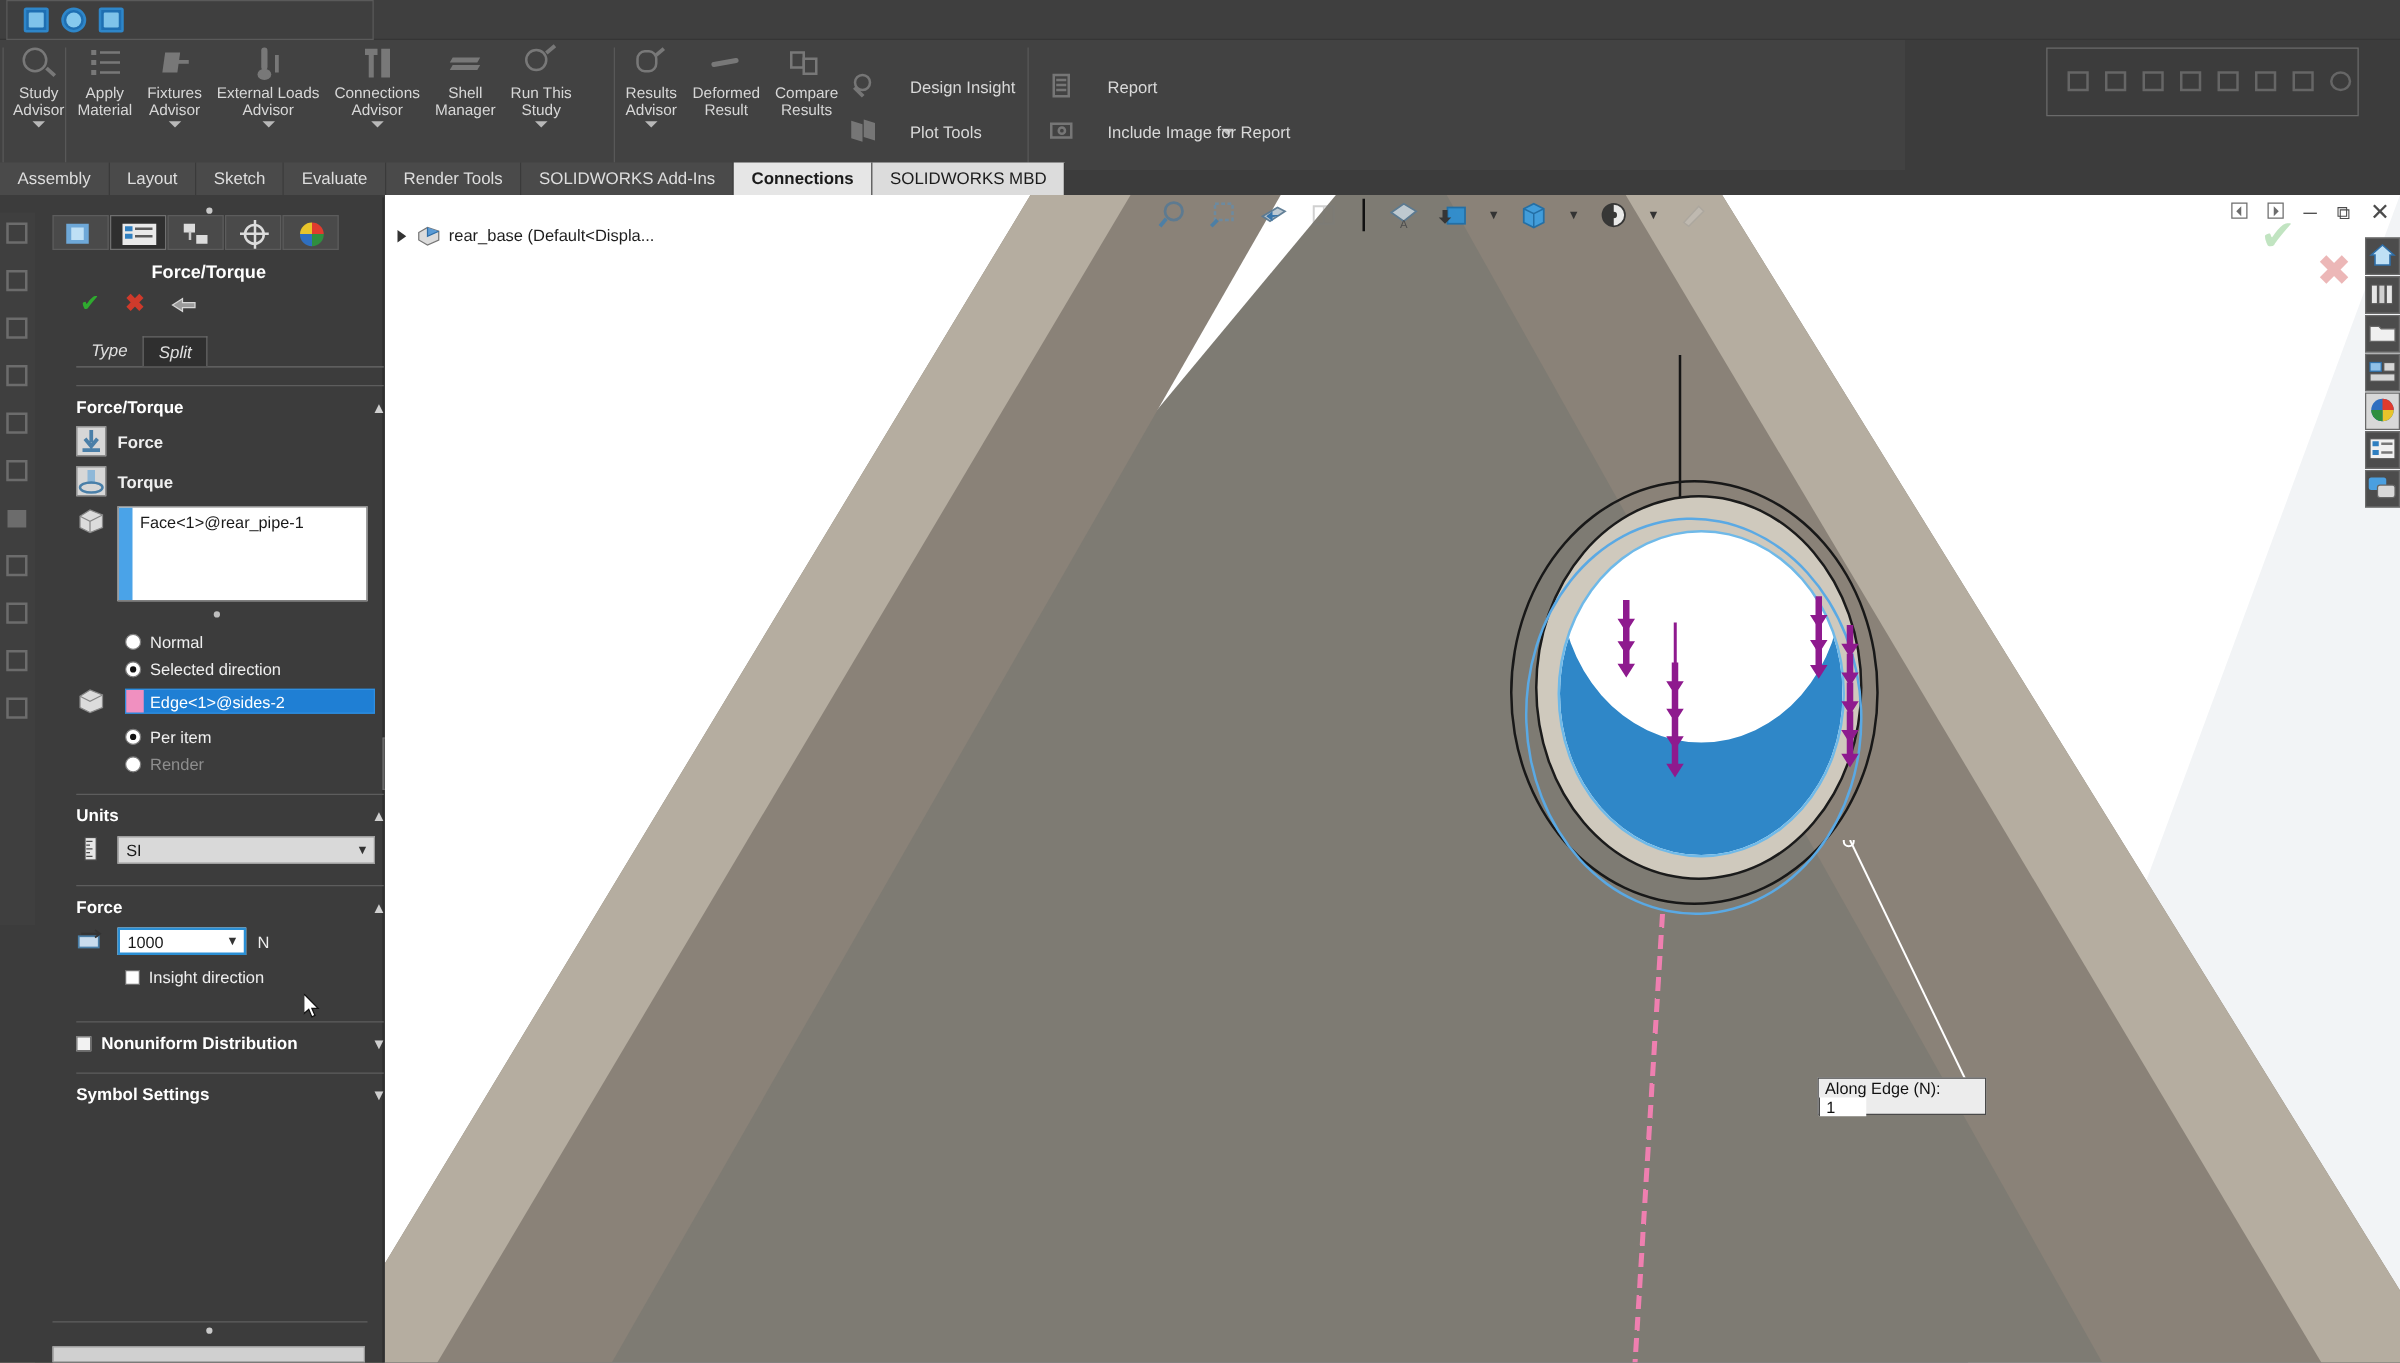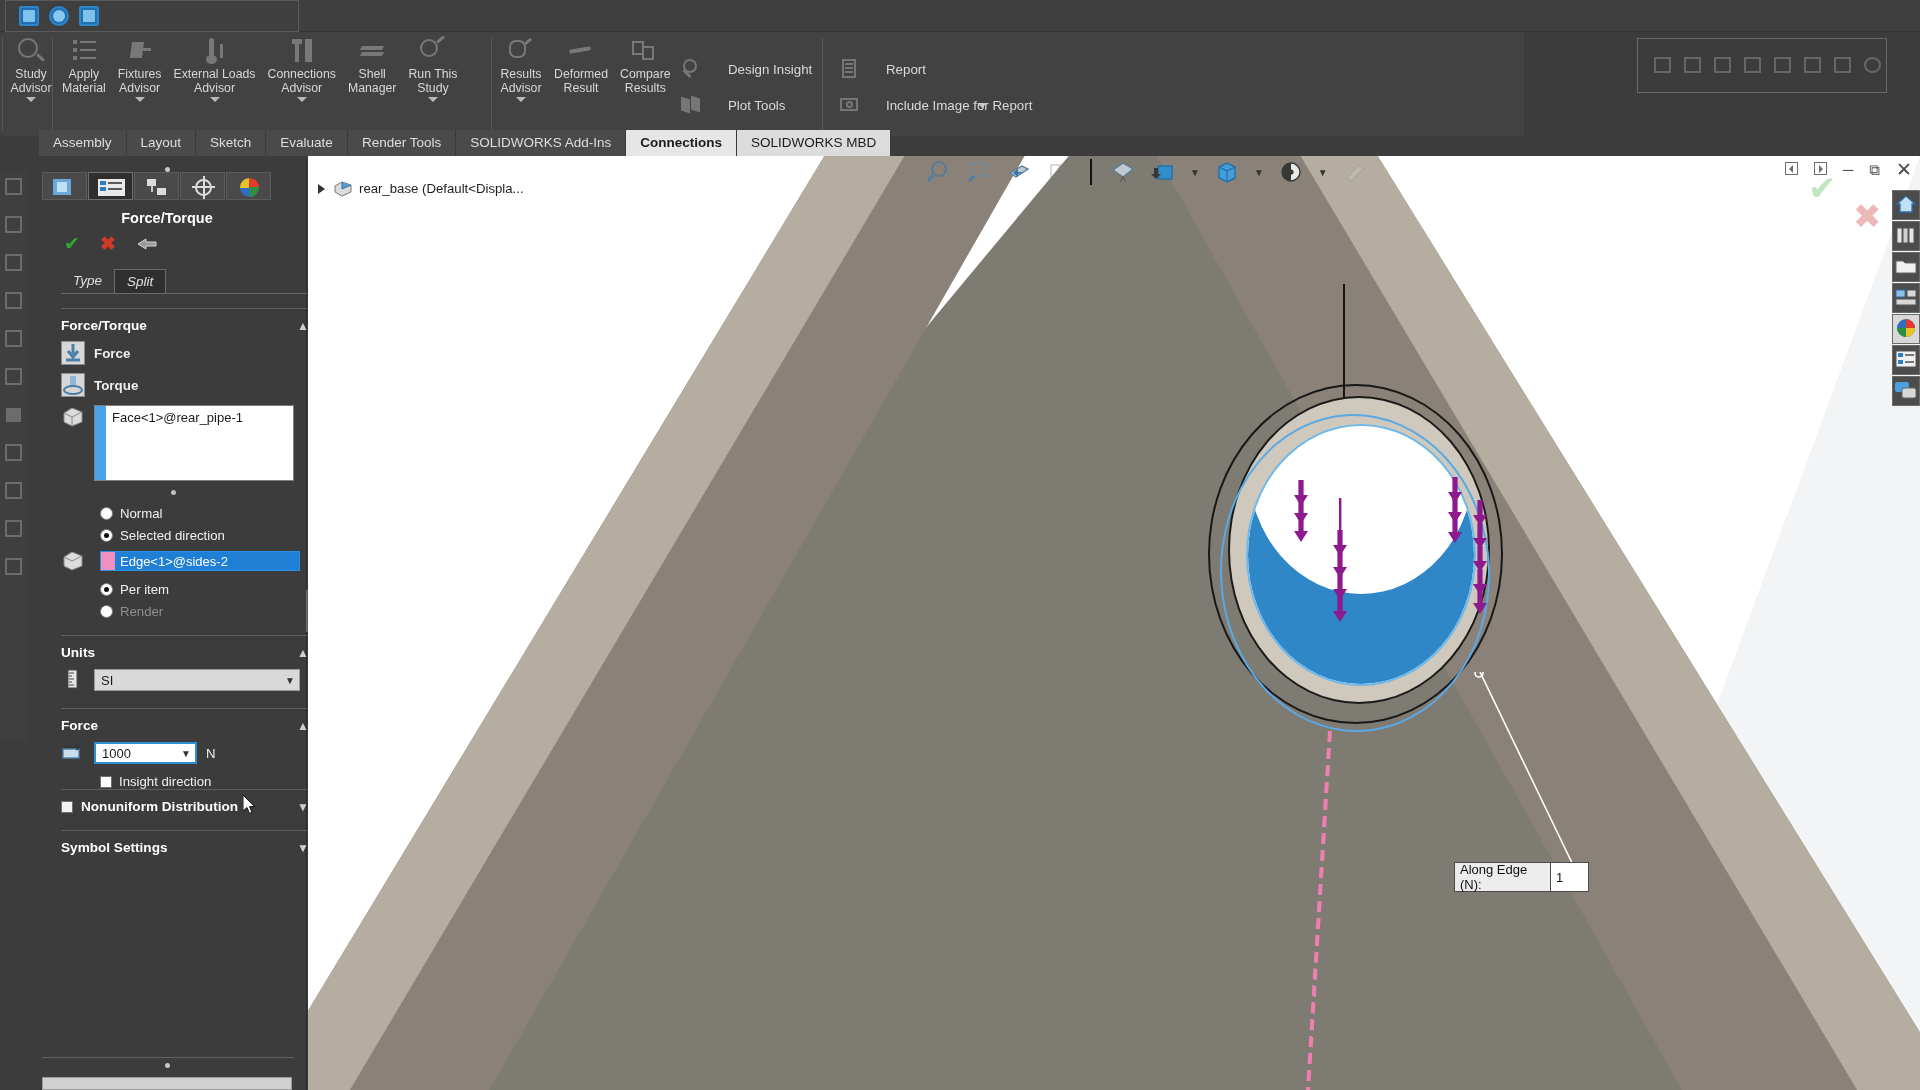--- a/index.html
+++ b/index.html
@@ -66,21 +66,20 @@
   .rib-small .lbl { font-size: 13.3px; color: #d9d9d9; white-space: nowrap; }
 
   
   .g { position:absolute; background:#9a9a9a; }
   .go { position:absolute; border:2px solid #9a9a9a; }
 
   
   .cmdtabs {
     position: absolute; left: 0; top: 130px; height: 26px; display: flex;
     font-size: 13.5px;
-    padding-left: 39px;
   }
   .cmdtab {
     padding: 3px 14px 4px 14px; background: #4a4a4a; color: #dedede;
     border-right: 1px solid #3a3a3a; cursor: default; line-height: 19px;
   }
   .cmdtab.active { background: #e6e6e6; color: #1b1b1b; font-weight: bold; }
   .cmdtab.last { background: #dcdcdc; color: #1b1b1b; }
 
   
   .vtool {
@@ -299,21 +298,21 @@
   }
 
   
   .arrowset { position:absolute; }
   .leader {
     position:absolute; left:1148px; top:516px; width:122px; height:200px;
   }
   .callout {
     position:absolute; left:1146px; top:706px; width:135px; height:30px;
     background:#ececec; border:1px solid #4a4a4a; display:flex; align-items:stretch;
-    font-size:13px; color:#111;
+    font-size:13px; color:#111;flex-direction:column;
   }
   .callout .k { flex:1; display:flex; align-items:center; padding-left:5px; }
   .callout .v {
     width:38px; background:#ffffff; border-left:1px solid #4a4a4a;
     display:flex; align-items:center; padding-left:5px;
   }
 
   
   .taskpane {
     position:absolute; right:0; top:190px; width:28px;
@@ -731,21 +730,21 @@
         <span>1000</span>
         <span class="arw">▼</span>
       </span>
       <span style="font-size:13.2px;color:#efefef">N</span>
     </div>
     <div class="radio-row" style="margin-top:9px">
       <span class="chk"></span>
       <span class="radio-lbl">Insight direction</span>
     </div>
 
-    <div class="pm-sec" style="margin-top:0">
+    <div class="pm-sec" style="margin-top:28px">
       <span style="display:flex;align-items:center;gap:8px">
         <span class="chk dark"></span>
         <span class="stitle">Nonuniform Distribution</span>
       </span>
       <span class="chev">▼</span>
     </div>
 
     <div class="pm-sec" style="margin-top:16px">
       <span class="stitle">Symbol Settings</span>
       <span class="chev">▼</span>

